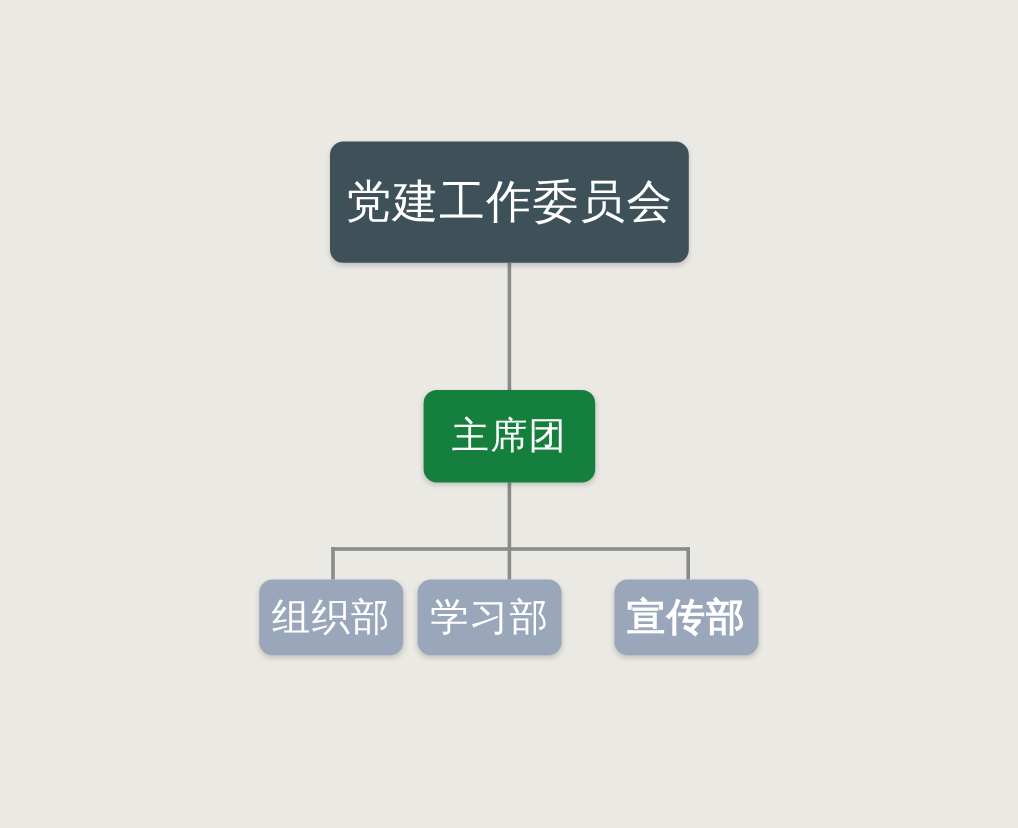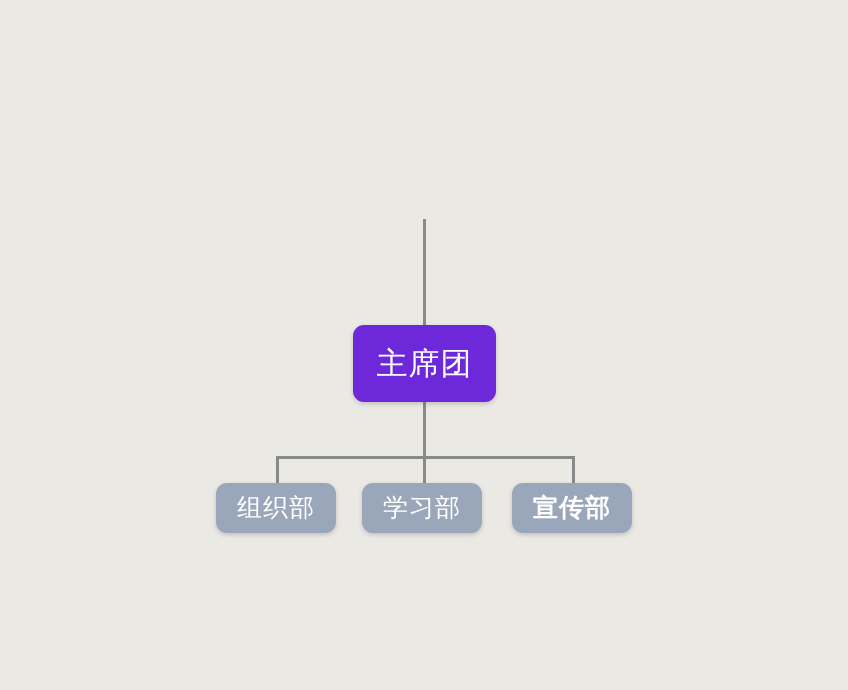--- a/index.html
+++ b/index.html
@@ -52,50 +52,51 @@
     height: 101px;
     background: #3e5159;
     font-size: 38px;
   }
 
   .node-level2 {
     left: 353px;
     top: 325px;
     width: 143px;
     height: 77px;
-    background: #6d28d9;
+    background: #15803d;
     font-size: 31px;
   }
 
   .node-leaf {
     top: 483px;
     width: 120px;
-    height: 50px;
+    height: 63px;
     background: #9aa7bb;
-    font-size: 25px;
+    font-size: 32px;
   }
   .leaf-1 { left: 216px; }
-  .leaf-2 { left: 362px; }
+  .leaf-2 { left: 348px; }
   .leaf-3 { left: 512px; font-weight: bold; }
 </style>
 </head>
 <body>
 
 <div id="chart-canvas">
 
   <div class="connector v-line" style="left:423px; top:219px; height:106px;"></div>
 
   <div class="connector v-line" style="left:423px; top:402px; height:56px;"></div>
 
   <div class="connector h-line" style="left:276px; top:456px; width:299px;"></div>
 
   <div class="connector v-line" style="left:276px; top:456px; height:27px;"></div>
   <div class="connector v-line" style="left:423px; top:456px; height:27px;"></div>
   <div class="connector v-line" style="left:572px; top:456px; height:27px;"></div>
 
+  <div class="node node-root">党建工作委员会</div>
 
   <div class="node node-level2">主席团</div>
 
   <div class="node node-leaf leaf-1">组织部</div>
 
   <div class="node node-leaf leaf-2">学习部</div>
 
   <div class="node node-leaf leaf-3">宣传部</div>
 
 </div>

